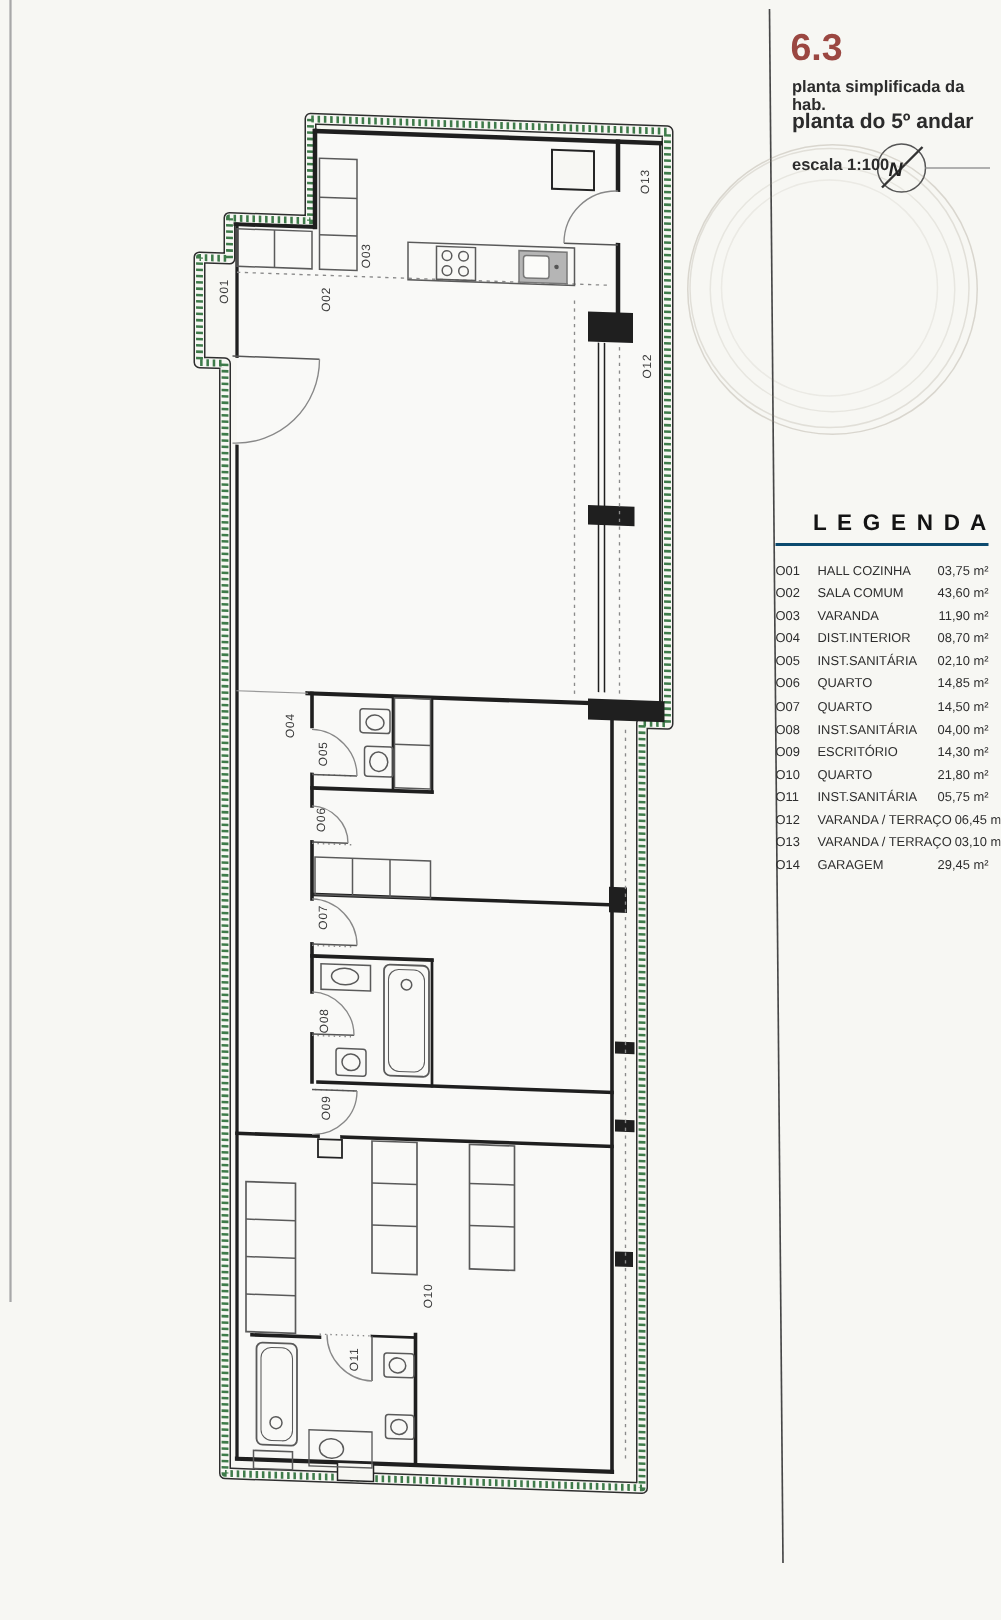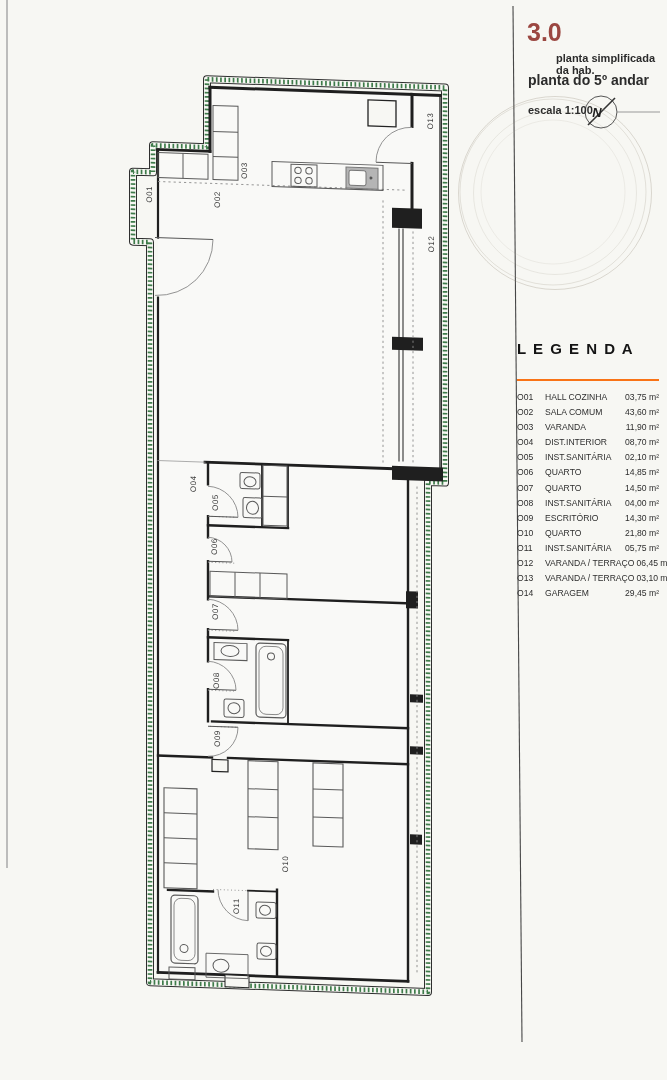--- a/index.html
+++ b/index.html
@@ -8,32 +8,32 @@
     background:#f7f7f3;
     font-family:"Liberation Sans","DejaVu Sans",sans-serif;
     -webkit-font-smoothing:antialiased;
   }
   .page{position:absolute;inset:0;}
   svg{position:absolute;left:0;top:0;}
   
   .hdr-anexo{position:absolute;top:18px;left:392px;width:114px;text-align:right;
     font-size:25px;font-weight:bold;color:#1c1c1c;letter-spacing:.5px;}
   .hdr-num{position:absolute;top:18px;left:527px;font-size:25px;font-weight:bold;color:#9b4741;}
-  .hdr-sub1{position:absolute;top:52px;left:528px;font-size:11px;font-weight:bold;color:#2b2b2b;margin-left:28px;}
+  .hdr-sub1{position:absolute;top:52px;left:528px;font-size:11px;font-weight:bold;color:#2b2b2b;}
   .hdr-sub2{position:absolute;top:72px;left:528px;font-size:14px;font-weight:bold;color:#2b2b2b;}
   .hdr-scale{position:absolute;top:104px;left:528px;font-size:11px;font-weight:bold;color:#2b2b2b;}
   
   .stamp{position:absolute;left:458px;top:96px;width:192px;height:192px;border-radius:50%;
     border:1px solid rgba(150,140,122,.30);}
   .stamp:before{content:"";position:absolute;left:14px;top:14px;right:14px;bottom:14px;
     border-radius:50%;border:1px solid rgba(150,140,122,.16);}
   
   .legend{position:absolute;left:517px;top:340px;width:142px;}
   .legend-title{font-size:15px;font-weight:bold;color:#141414;letter-spacing:1.5px;
-    text-align:left;padding-bottom:22px;border-bottom:2px solid #f97316;margin-bottom:9px;white-space:nowrap;}
+    text-align:right;padding-bottom:5px;border-bottom:2px solid #0c4a6e;margin-bottom:9px;white-space:nowrap;}
   .legend-row{display:grid;grid-template-columns:26px 1fr auto;column-gap:2px;
     font-size:8.6px;color:#2e2e2e;line-height:15.1px;white-space:nowrap;}
   .legend-row .area{text-align:right;}
 </style>
 </head>
 <body>
 
 <div class="page">
 
   <svg width="667" height="1080" viewBox="0 0 667 1080">
@@ -208,21 +208,21 @@
         <text transform="rotate(-90 219 681)" x="219" y="681">O08</text>
         <text transform="rotate(-90 220 739)" x="220" y="739">O09</text>
         <text transform="rotate(-90 288 862)" x="288" y="862">O10</text>
         <text transform="rotate(-90 239 906)" x="239" y="906">O11</text>
         <text transform="rotate(-90 434 237)" x="434" y="237">O12</text>
         <text transform="rotate(-90 433 114)" x="433" y="114">O13</text>
       </g>
     </g>
   </svg>
 
-  <div class="hdr-num">3.0</div>
+  <div class="hdr-num">6.3</div>
   <div class="hdr-sub1">planta simplificada da hab.</div>
   <div class="hdr-sub2">planta do 5º andar</div>
   <div class="hdr-scale">escala 1:100</div>
   <div class="stamp"></div>
 
   <div class="legend">
     <div class="legend-title">L E G E N D A</div>
 
     <div class="legend-row">
       <span>O01</span>

